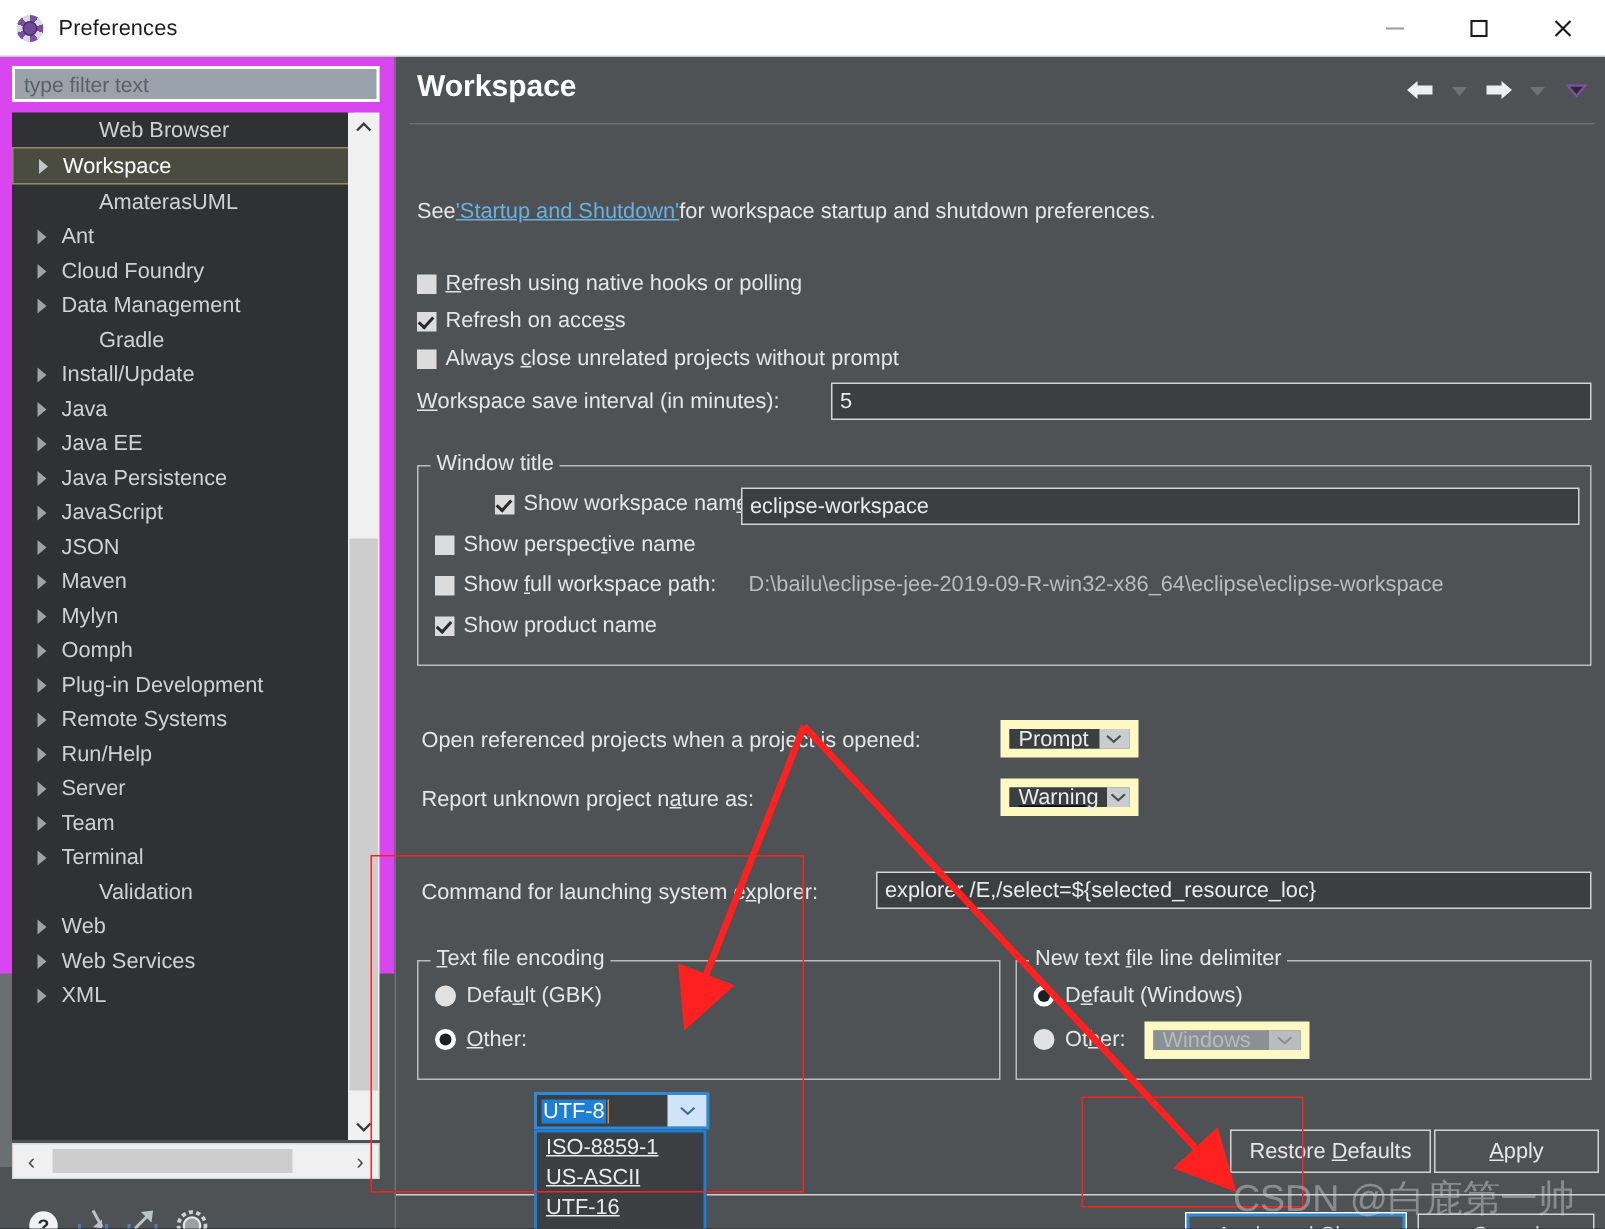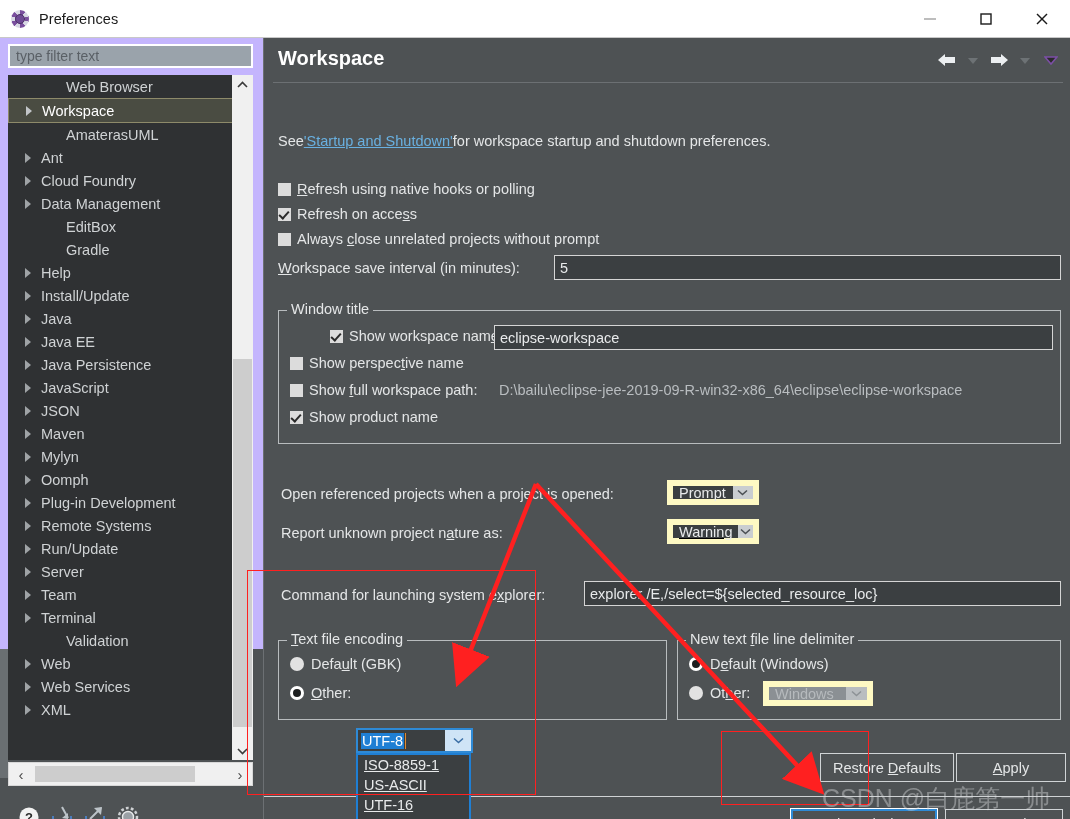--- a/index.html
+++ b/index.html
@@ -54,21 +54,21 @@
     position: absolute; right: 0; top: 0; height: 37px; display: flex;
   }
   .winbtn {
     width: 56px; height: 37px; display: flex; align-items: center; justify-content: center;
   }
   .winbtn svg { display: block; }
 
   
   .dlg-body {
     position: absolute; left: 0; top: 38px; width: 1070px; height: 611px;
-    background: #c4b5fd;
+    background: #d946ef;
   }
 
   
   .filterbox {
     position: absolute; left: 8px; top: 6px; width: 245px; height: 24px;
     background: #9aa3ab;
     border: 2px solid #ffffff;
     display: flex; align-items: center;
   }
   .filterbox span {
@@ -353,35 +353,26 @@
           </span>
           <span>Cloud Foundry</span>
         </div>
         <div class="tree-row indent2">
           <span class="arrow">
             <i></i>
           </span>
           <span>Data Management</span>
         </div>
         <div class="tree-row indent1">
-          <span>EditBox</span>
-        </div>
-        <div class="tree-row indent1">
           <span>Gradle</span>
         </div>
         <div class="tree-row indent2">
           <span class="arrow">
             <i></i>
           </span>
-          <span>Help</span>
-        </div>
-        <div class="tree-row indent2">
-          <span class="arrow">
-            <i></i>
-          </span>
           <span>Install/Update</span>
         </div>
         <div class="tree-row indent2">
           <span class="arrow">
             <i></i>
           </span>
           <span>Java</span>
         </div>
         <div class="tree-row indent2">
           <span class="arrow">
@@ -434,21 +425,21 @@
         <div class="tree-row indent2">
           <span class="arrow">
             <i></i>
           </span>
           <span>Remote Systems</span>
         </div>
         <div class="tree-row indent2">
           <span class="arrow">
             <i></i>
           </span>
-          <span>Run/Update</span>
+          <span>Run/Help</span>
         </div>
         <div class="tree-row indent2">
           <span class="arrow">
             <i></i>
           </span>
           <span>Server</span>
         </div>
         <div class="tree-row indent2">
           <span class="arrow">
             <i></i>

